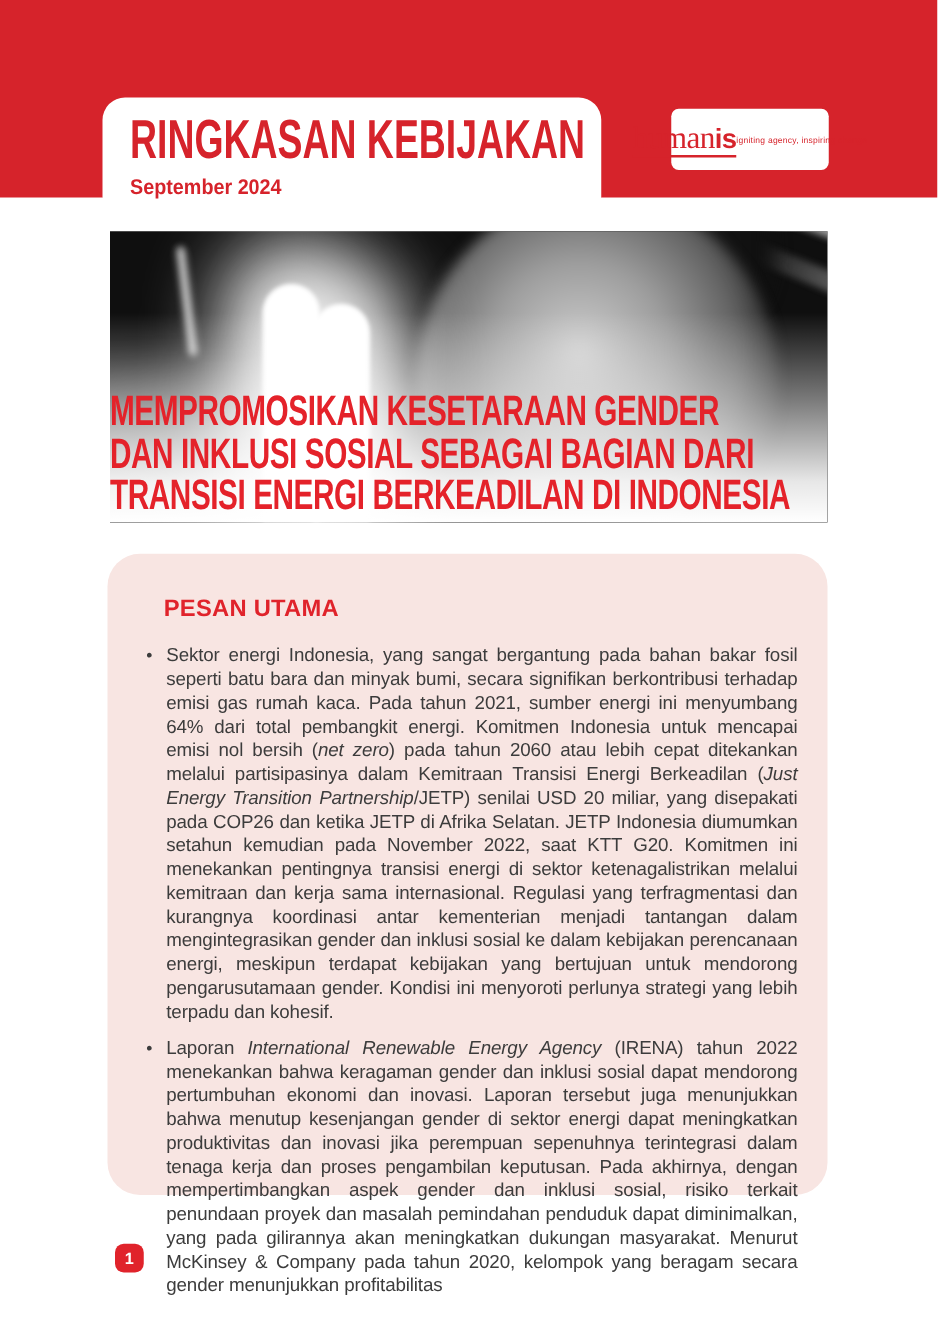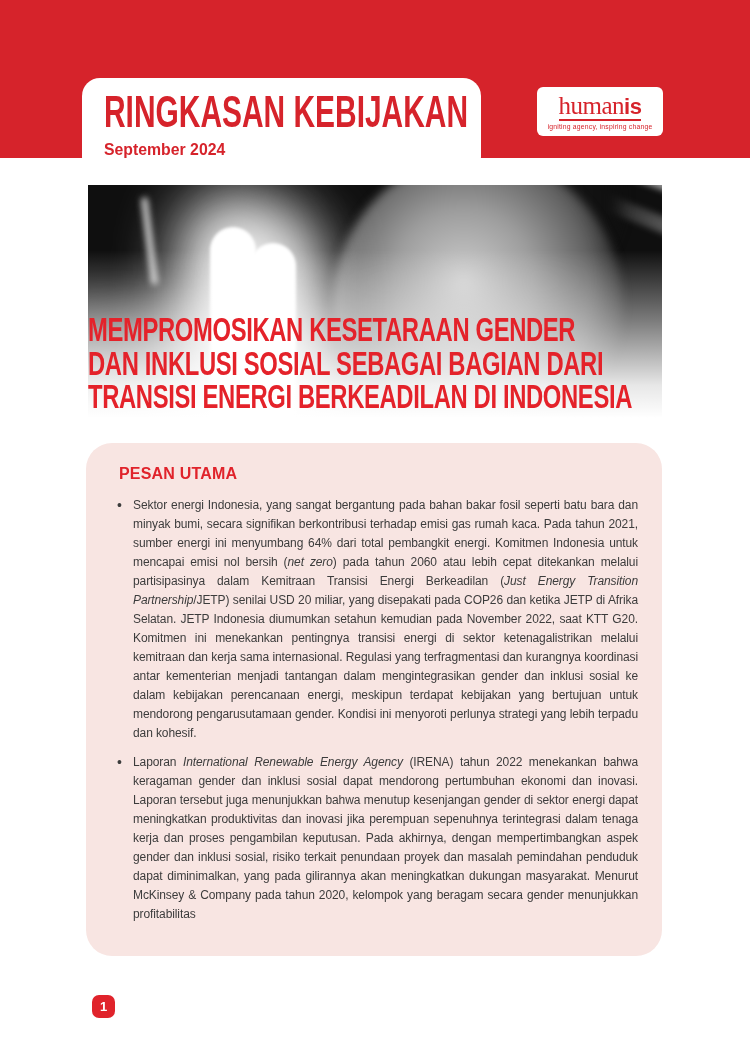--- a/index.html
+++ b/index.html
@@ -22,21 +22,21 @@
     white-space:nowrap;transform:scaleX(0.68);transform-origin:left center;letter-spacing:0;
   }
   .date{
     margin:7px 0 0 22px;color:#d6232b;font-weight:bold;font-size:17px;line-height:1;
     white-space:nowrap;transform:scaleX(0.93);transform-origin:left center;
   }
 
   
   .logo-card{
     position:absolute;left:537px;top:87px;width:126px;height:49px;background:#ffffff;
-    border-radius:6px;z-index:2;display:flex;flex-direction:column;align-items:center;justify-content:center;
+    border-radius:6px;z-index:2;display:flex;flex-direction:row;align-items:center;justify-content:center;
   }
   .wordmark{
     color:#d6232b;font-family:"Liberation Serif", serif;font-size:25px;line-height:1;
     border-bottom:2px solid #d6232b;padding-bottom:1px;letter-spacing:-0.5px;
   }
   .wordmark .accent{font-family:"Liberation Sans", sans-serif;font-weight:bold;font-size:22px;}
   .tagline{color:#d6232b;font-size:6.8px;line-height:1;margin-top:3px;letter-spacing:0.2px;white-space:nowrap;}
 
   
   .hero{
@@ -93,26 +93,26 @@
     display:block;color:#e4222a;font-weight:bold;font-size:34px;line-height:33.5px;
     white-space:nowrap;transform:scaleX(0.7);transform-origin:left center;letter-spacing:-0.5px;
   }
 
   
   .pink-panel{
     position:absolute;left:86px;top:443px;width:576px;height:513px;box-sizing:border-box;
     background:#f8e5e2;border-radius:26px;padding:18px 24px 0 29px;z-index:3;
   }
   .pink-panel h2{
-    margin:4px;color:#e0232b;font-size:16px;font-weight:bold;letter-spacing:0.2px;
+    margin:16px;color:#e0232b;font-size:19px;font-weight:bold;letter-spacing:0.2px;
   }
   .bullets{list-style:none;margin:13px 0 0 0;padding:0;}
   .bullets li{
     position:relative;padding-left:18px;margin-bottom:10px;
-    color:#3c3c3c;font-size:12px;line-height:19px;text-align:justify;letter-spacing:-0.1px;
+    color:#3c3c3c;font-size:15px;line-height:19px;text-align:justify;letter-spacing:-0.1px;
   }
   .bullets li::before{
     content:"\2022";position:absolute;left:2px;top:0;color:#3c3c3c;font-size:14px;
   }
   .bullets em{font-style:italic;}
 
   
   .page-badge{
     position:absolute;left:92px;top:995px;width:23px;height:23px;border-radius:7px;
     background:#e0232b;color:#ffffff;font-size:13px;font-weight:bold;text-align:center;line-height:23px;z-index:3;

